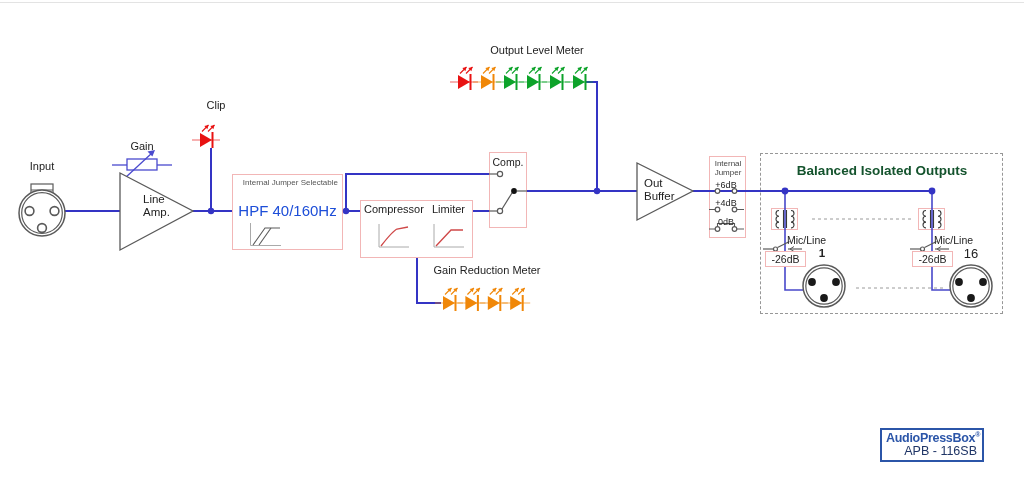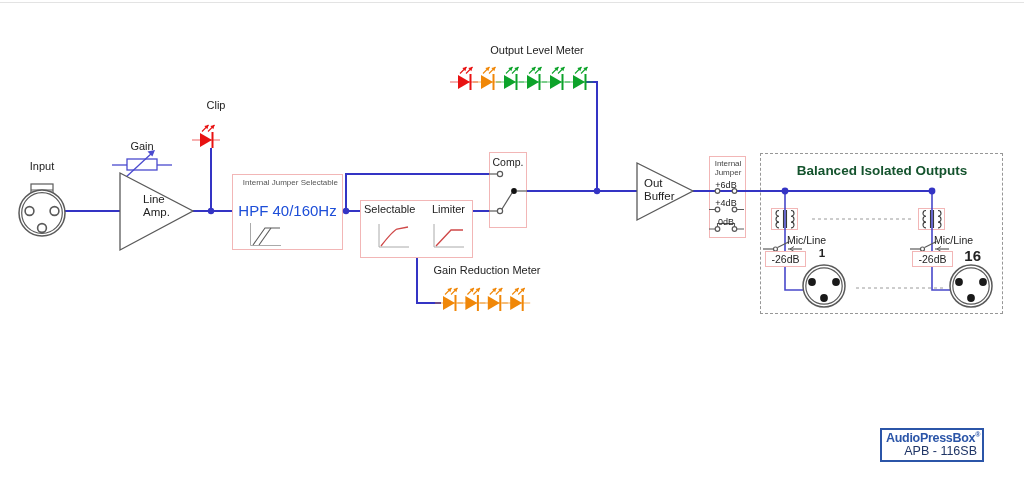--- a/index.html
+++ b/index.html
@@ -286,35 +286,35 @@
         </g>
       </g>
   </svg>
 
   <div class="lbl c" style="left:14px;top:160px;width:56px;">Input</div>
   <div class="lbl c" style="left:114px;top:140px;width:56px;">Gain</div>
   <div class="lbl c" style="left:188px;top:99px;width:56px;">Clip</div>
   <div class="lbl" style="left:127px;top:193px;width:44px;font-size:11.5px;margin-left:16px;">Line Amp.</div>
   <div class="lbl c" style="left:237px;top:178px;width:101px;font-size:8px;color:#555;text-align:right;">Internal Jumper Selectable</div>
   <div class="lbl c" style="left:233px;top:202px;width:109px;font-size:15px;font-weight:500;color:#1d4ed8;">HPF 40/160Hz</div>
-  <div class="lbl" style="left:364px;top:203px;">Selectable</div>
+  <div class="lbl" style="left:364px;top:203px;">Compressor</div>
   <div class="lbl" style="left:432px;top:203px;">Limiter</div>
   <div class="lbl c" style="left:489px;top:156px;width:38px;font-size:10.5px;">Comp.</div>
   <div class="lbl c" style="left:457px;top:44px;width:160px;">Output Level Meter</div>
   <div class="lbl c" style="left:407px;top:264px;width:160px;">Gain Reduction Meter</div>
   <div class="lbl" style="left:644px;top:177px;width:44px;font-size:11.5px;">Out Buffer</div>
   <div class="lbl c" style="left:707px;top:159px;width:42px;font-size:8px;color:#444;">Internal Jumper</div>
   <div class="lbl c" style="left:706px;top:180px;width:40px;font-size:9px;">+6dB</div>
   <div class="lbl c" style="left:706px;top:198px;width:40px;font-size:9px;">+4dB</div>
   <div class="lbl c" style="left:706px;top:217px;width:40px;font-size:9px;">0dB</div>
   <div class="lbl c" style="left:770px;top:163px;width:224px;font-size:13.5px;font-weight:bold;color:#14532d;">Balanced Isolated Outputs</div>
   <div class="lbl" style="left:787px;top:234px;font-size:10.5px;">Mic/Line</div>
   <div class="lbl" style="left:934px;top:234px;font-size:10.5px;">Mic/Line</div>
   <div class="padbox" style="left:765px;top:251px;width:41px;height:16px;">-26dB</div>
   <div class="padbox" style="left:912px;top:251px;width:41px;height:16px;">-26dB</div>
   <div class="lbl c" style="left:812px;top:247px;width:20px;font-weight:bold;font-size:11.5px;">1</div>
-  <div class="lbl c" style="left:961px;top:247px;width:20px;font-weight:bold;font-size:15px;text-align:right;">16</div>
+  <div class="lbl c" style="left:961px;top:247px;width:20px;font-weight:normal;font-size:13px;">16</div>
 
   <div class="logo">
     <div class="l1"><span>AudioPressBox</span><sup>®</sup></div>
     <div class="l2">APB - 116SB</div>
   </div>
 </div>
 
 </body></html>

